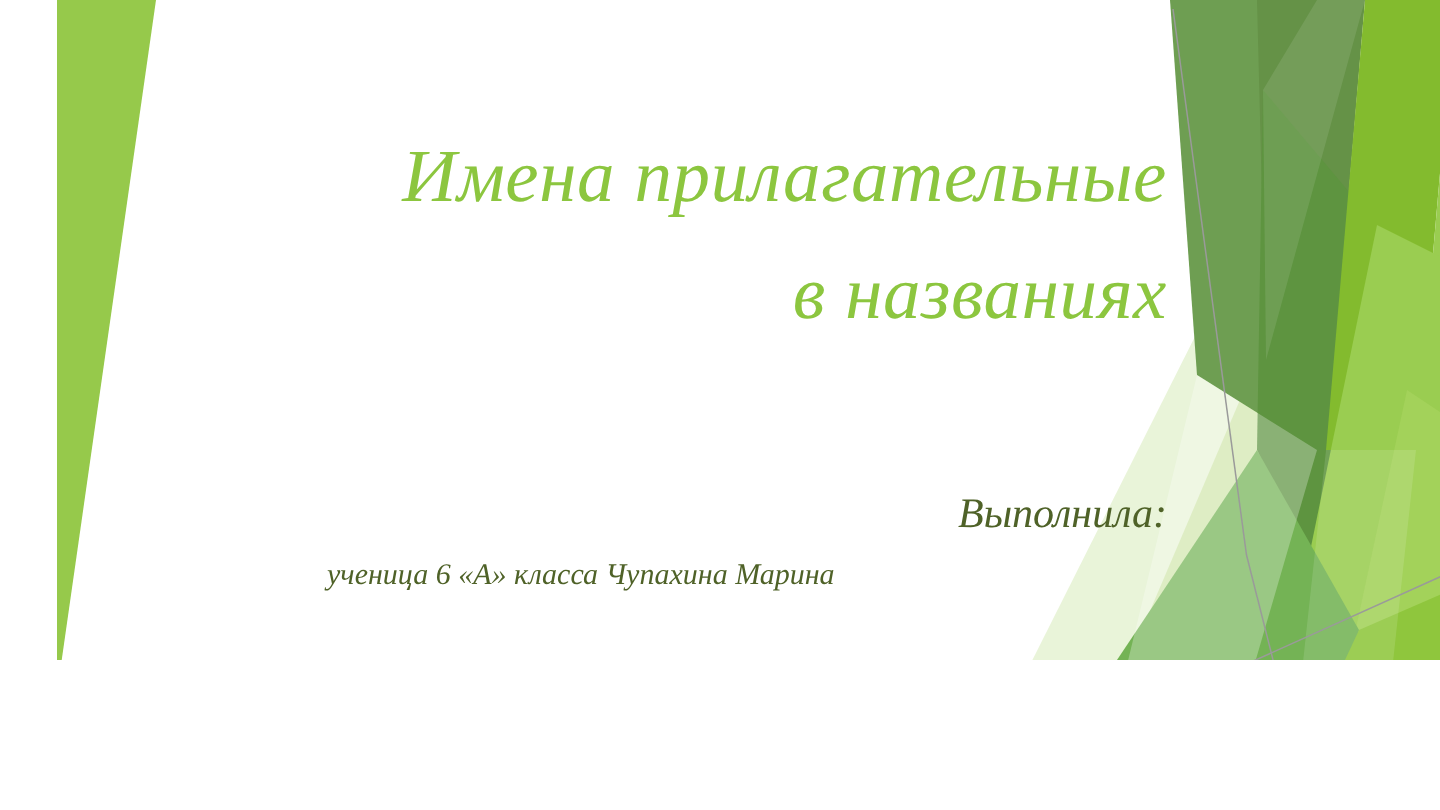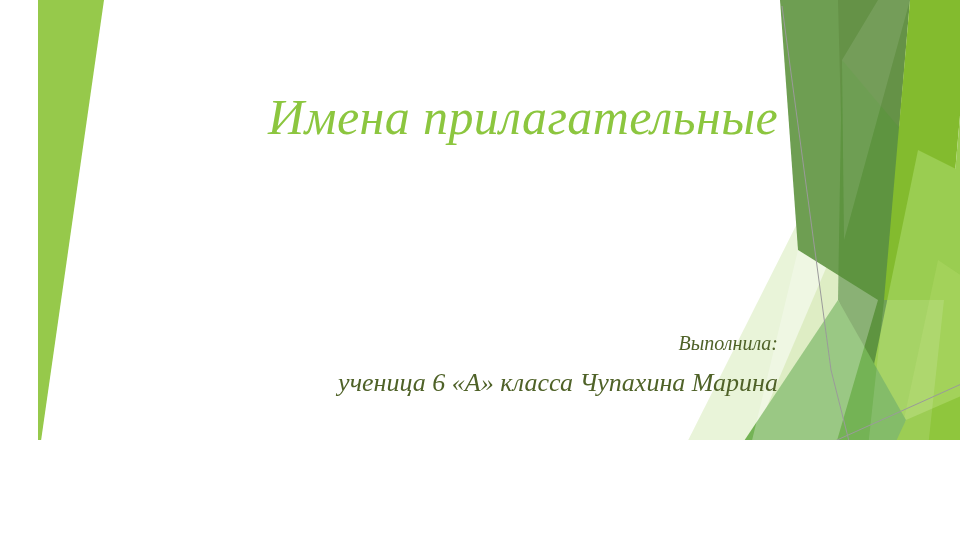--- a/index.html
+++ b/index.html
@@ -48,31 +48,31 @@
   .subtitle-block {
     position: absolute;
     left: 180px;
     top: 326px;
     width: 560px;
     text-align: right;
   }
   .sub-line-1 {
     display: block;
     font-style: italic;
-    font-size: 20px;
+    font-size: 28px;
     line-height: 34px;
     white-space: nowrap;
   }
   .sub-line-2 {
     display: block;
     font-style: italic;
-    font-size: 26px;
+    font-size: 20px;
     line-height: 34px;
     white-space: nowrap;
-    text-align: right;
+    text-align: left;
     padding-top: 6px;
   }
 </style>
 </head>
 <body>
 
 <div id="slide" style="background: rgb(255, 255, 255);">
 
   <svg id="bg-art" viewBox="0 0 960 540" preserveAspectRatio="none">
 
@@ -108,20 +108,21 @@
 
     <line x1="744" y1="6" x2="793" y2="370" stroke="#9A9A9A" stroke-width="1"></line>
     <line x1="950" y1="372" x2="586" y2="536" stroke="#9A9A9A" stroke-width="1"></line>
     <line x1="793" y1="370" x2="836" y2="540" stroke="#9A9A9A" stroke-width="1"></line>
   </svg>
 
   <div id="text-layer">
 
     <div class="title-block">
       <span class="title-line" style="color: rgb(140, 198, 63);">Имена прилагательные</span>
+      <span class="title-line" style="color: rgb(140, 198, 63);">в названиях</span>
     </div>
 
     <div class="subtitle-block">
       <span class="sub-line-1" style="color: rgb(79, 98, 40);">Выполнила:</span>
       <span class="sub-line-2" style="color: rgb(79, 98, 40);">ученица 6 «А» класса Чупахина Марина</span>
     </div>
 
   </div>
 </div>
 

